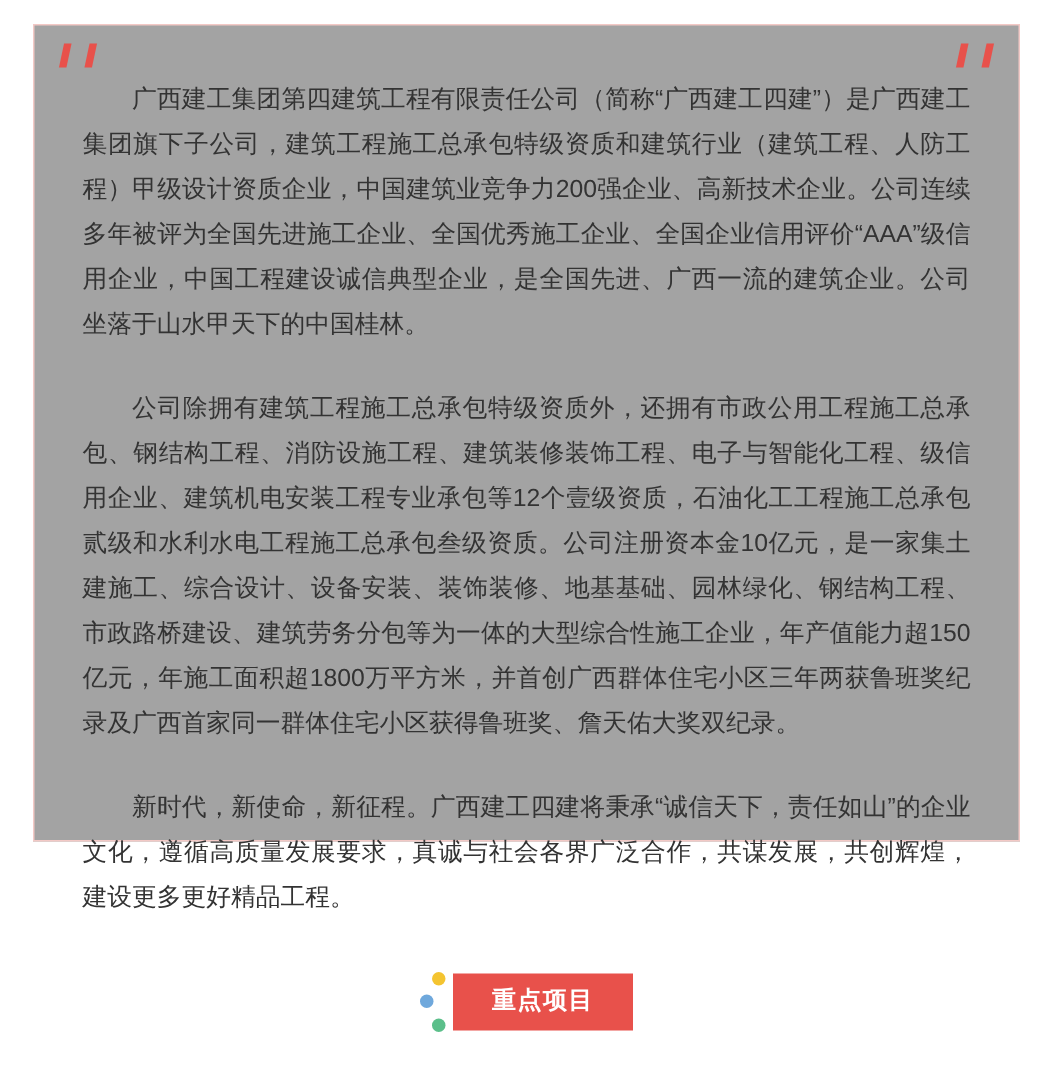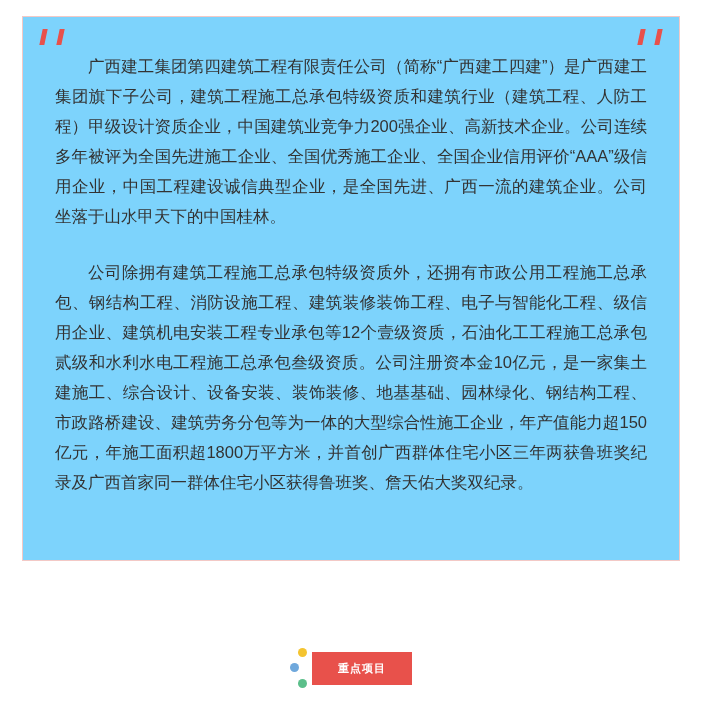--- a/index.html
+++ b/index.html
@@ -22,21 +22,21 @@
 
   
   .article-card {
     position: absolute;
     left: 22px;
     top: 16px;
     width: 658px;
     height: 545px;
     box-sizing: border-box;
     border: 1px solid #f3c9c6;
-    background: #7dd3fc;
+    background: #a3a3a3;
   }
 
   
   .quote-mark {
     position: absolute;
     top: 12px;
     width: 22px;
     height: 16px;
     display: flex;
     justify-content: space-between;
@@ -100,21 +100,21 @@
     border-radius: 50%;
     display: block;
   }
   .dots span:nth-child(1) { left: 8px;  top: 0px;  background: #f4c430; }
   .dots span:nth-child(2) { left: 0px;  top: 15px; background: #6fa8dc; }
   .dots span:nth-child(3) { left: 8px;  top: 31px; background: #5bbf8a; }
 
   .heading-chip {
     background: #e8514b;
     color: #ffffff;
-    font-size: 11px;
+    font-size: 16px;
     font-weight: bold;
     letter-spacing: 1px;
     padding: 11px 26px;
     line-height: 1;
     white-space: nowrap;
   }
 </style>
 </head>
 <body>
 
@@ -127,20 +127,21 @@
         <i></i>
     </div>
     <div class="quote-mark right">
       <i></i>
         <i></i>
     </div>
 
     <div class="article-body">
       <p class="para">广西建工集团第四建筑工程有限责任公司（简称“广西建工四建”）是广西建工集团旗下子公司，建筑工程施工总承包特级资质和建筑行业（建筑工程、人防工程）甲级设计资质企业，中国建筑业竞争力200强企业、高新技术企业。公司连续多年被评为全国先进施工企业、全国优秀施工企业、全国企业信用评价“AAA”级信用企业，中国工程建设诚信典型企业，是全国先进、广西一流的建筑企业。公司坐落于山水甲天下的中国桂林。</p>
       <p class="para">公司除拥有建筑工程施工总承包特级资质外，还拥有市政公用工程施工总承包、钢结构工程、消防设施工程、建筑装修装饰工程、电子与智能化工程、级信用企业、建筑机电安装工程专业承包等12个壹级资质，石油化工工程施工总承包贰级和水利水电工程施工总承包叁级资质。公司注册资本金10亿元，是一家集土建施工、综合设计、设备安装、装饰装修、地基基础、园林绿化、钢结构工程、市政路桥建设、建筑劳务分包等为一体的大型综合性施工企业，年产值能力超150亿元，年施工面积超1800万平方米，并首创广西群体住宅小区三年两获鲁班奖纪录及广西首家同一群体住宅小区获得鲁班奖、詹天佑大奖双纪录。</p>
+      <p class="para">新时代，新使命，新征程。广西建工四建将秉承“诚信天下，责任如山”的企业文化，遵循高质量发展要求，真诚与社会各界广泛合作，共谋发展，共创辉煌，建设更多更好精品工程。</p>
     </div>
 
   </div>
 
   <div class="section-heading">
     <div class="heading-inner">
       <div class="dots">
         <span></span>
           <span></span>
           <span></span>

